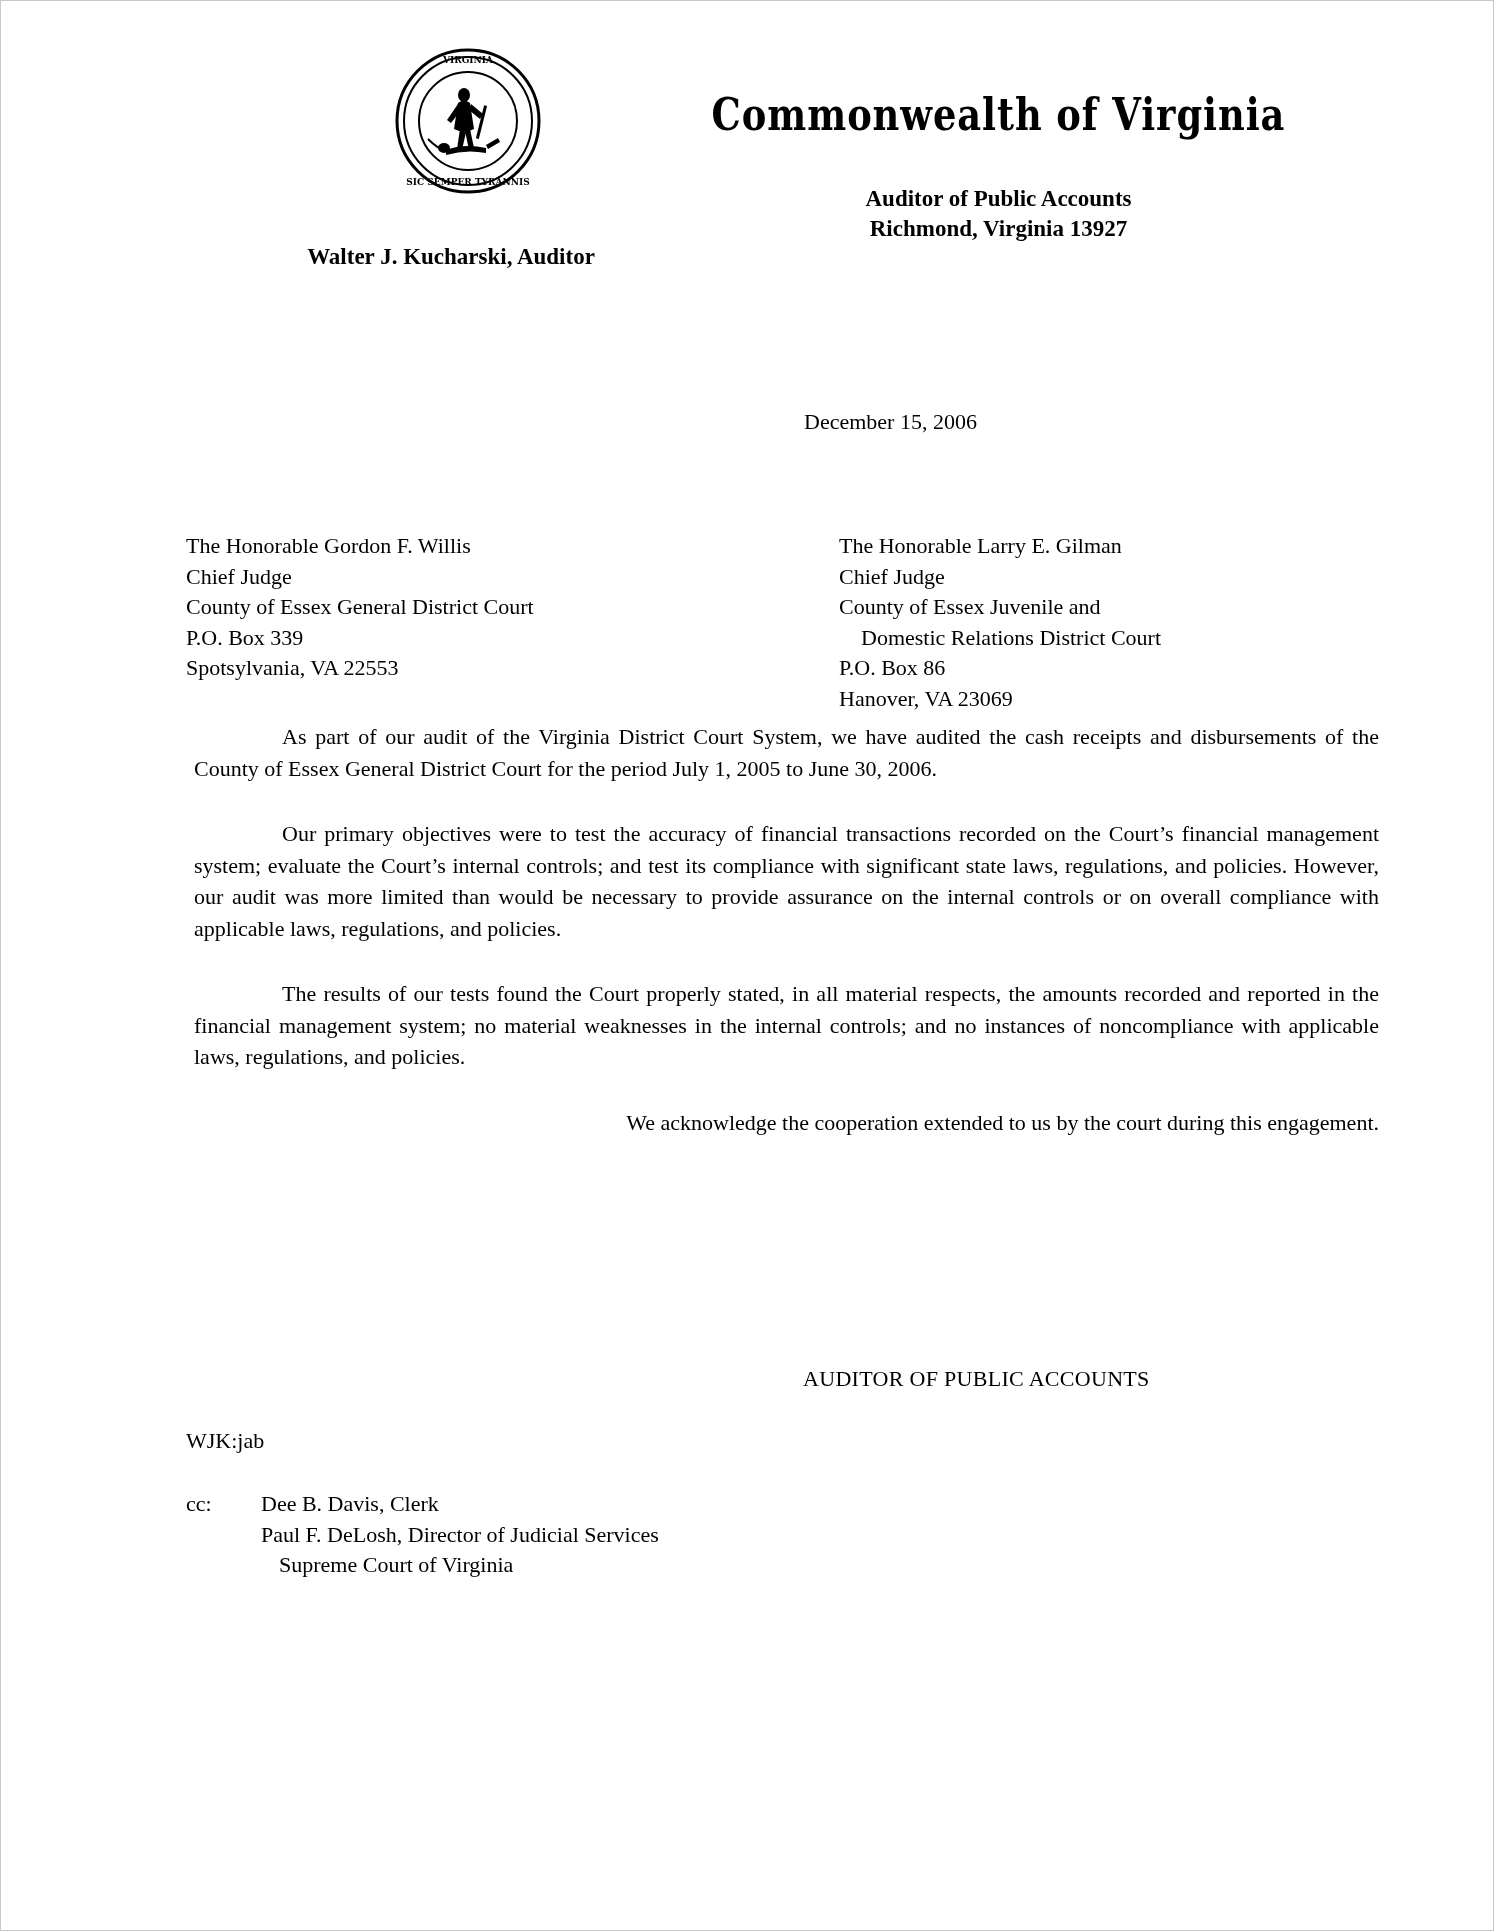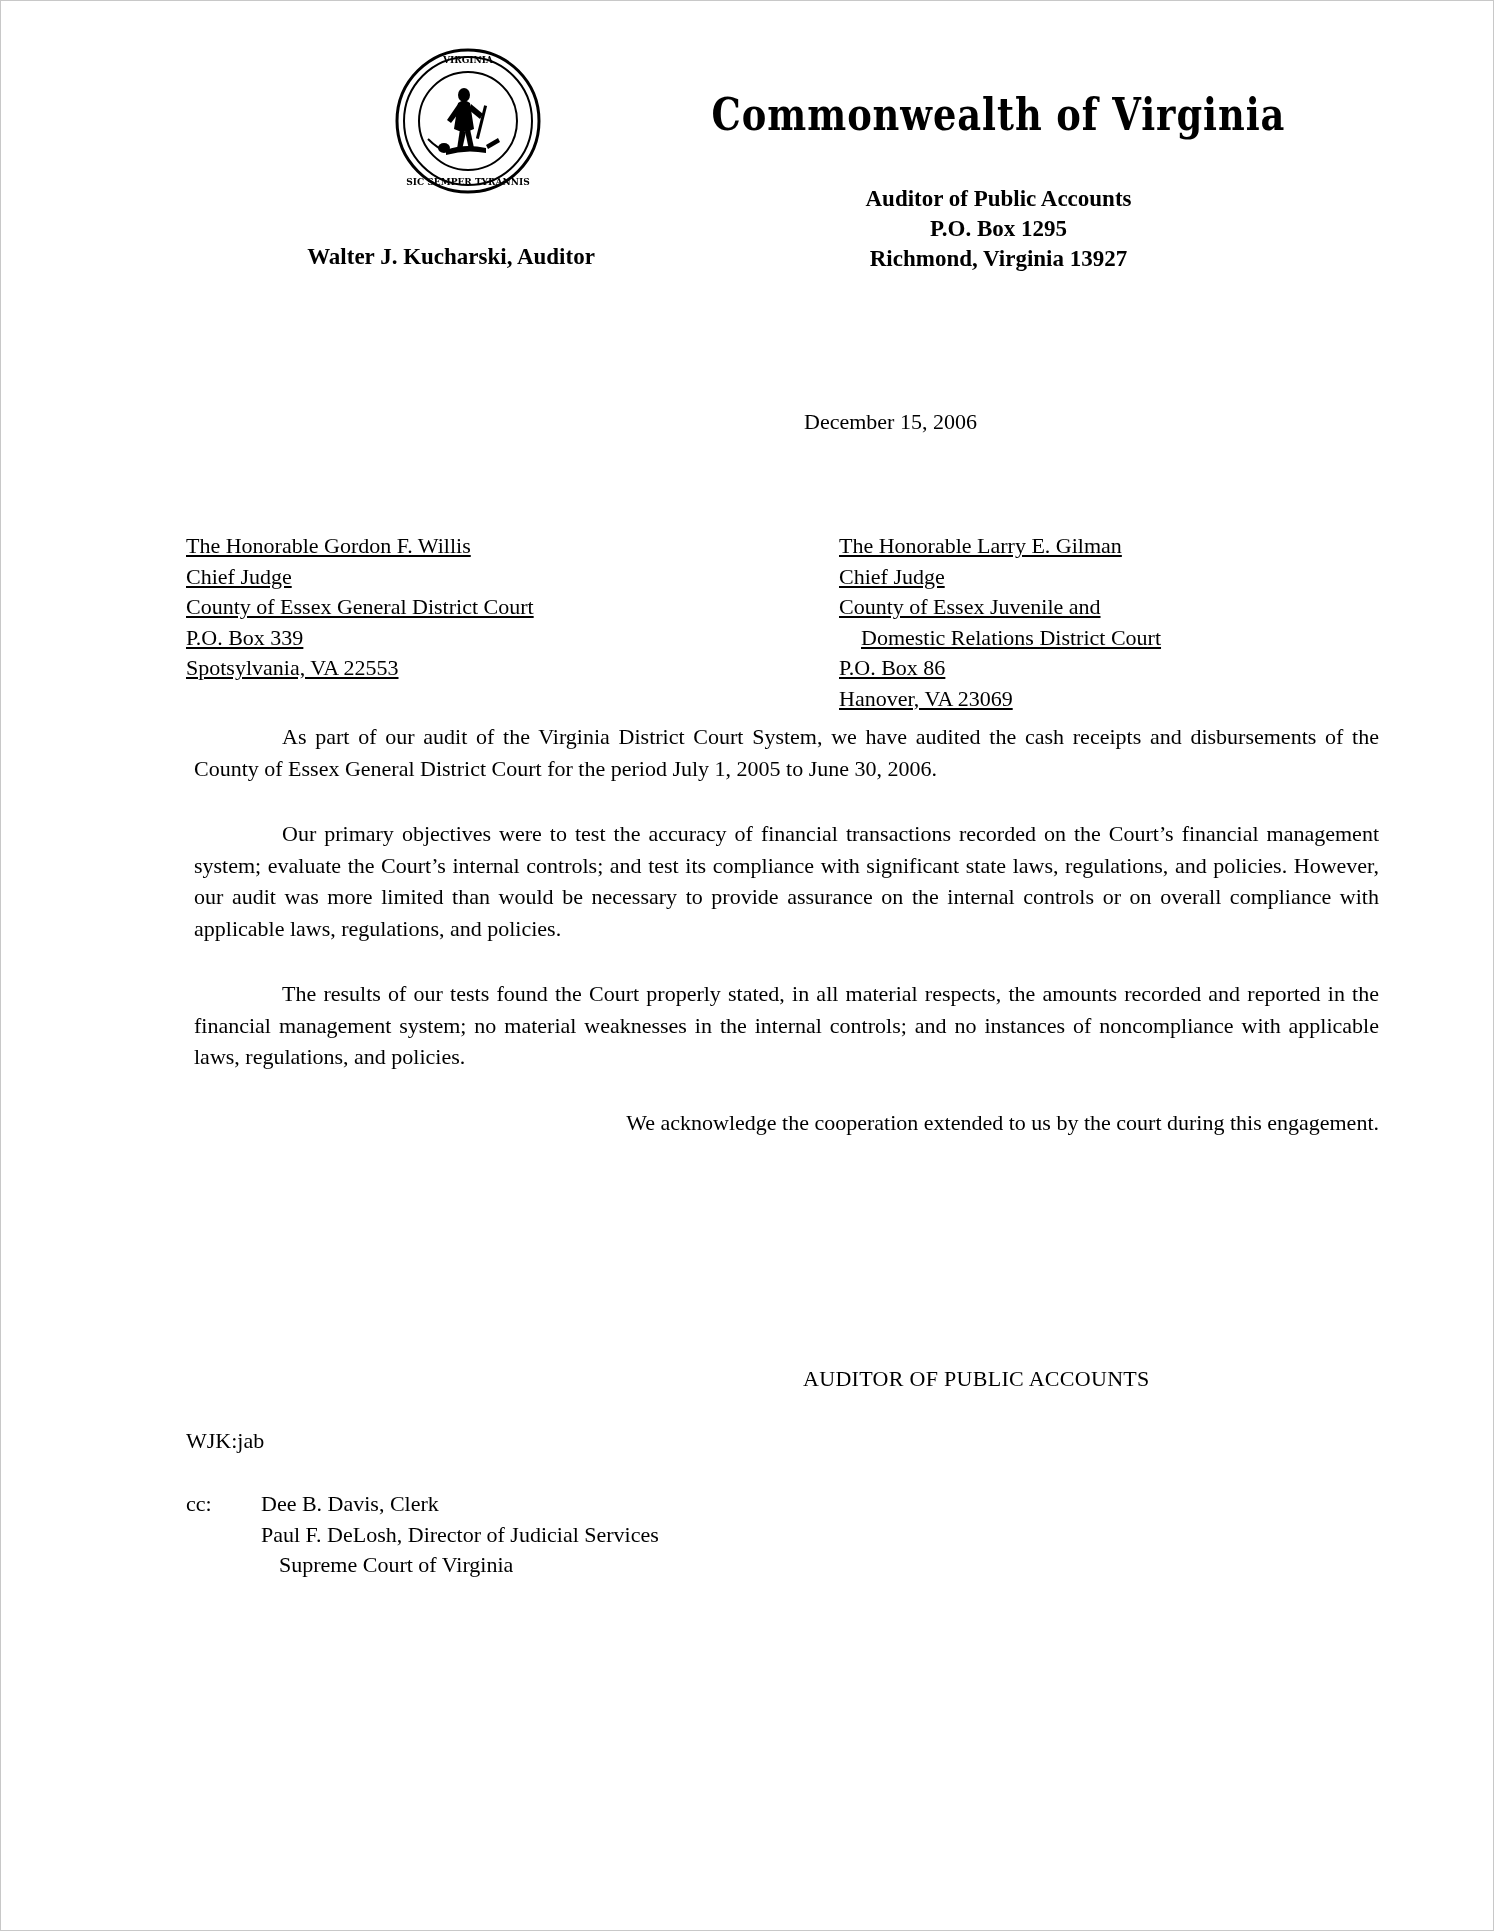--- a/index.html
+++ b/index.html
@@ -100,21 +100,20 @@
     position: absolute;
     left: 0px;
     top: 500px;
     width: 1185px;
   }
   .addr-col {
     position: absolute;
     top: 0;
     font-size: 22px;
     line-height: 30.5px;
-    text-decoration: underline;
   }
   .addr-left { left: 0px; width: 560px; }
   .addr-right { left: 617px; width: 560px; margin-left: 36px; }
   .indent-line { padding-left: 22px; }
 
   .paragraphs {
     position: absolute;
     left: 0;
     top: 690px;
     width: 1185px;
@@ -199,21 +198,20 @@
             </g>
 
             <path d="M34 92 q10 10 18 12" stroke="#000000" stroke-width="2" fill="none"></path>
           </svg>
         </div>
 
         <div class="state-title">Commonwealth of Virginia</div>
 
         <div class="auditor-block">
           <div>Auditor of Public Accounts</div>
-          <div>P.O. Box 1295</div>
           <div>Richmond, Virginia 13927</div>
         </div>
 
         <div class="auditor-name">Walter J. Kucharski, Auditor</div>
       </div>
 
       <div class="date">December 15, 2006</div>
 
       <div class="addresses">
         <div class="addr-col addr-left">

